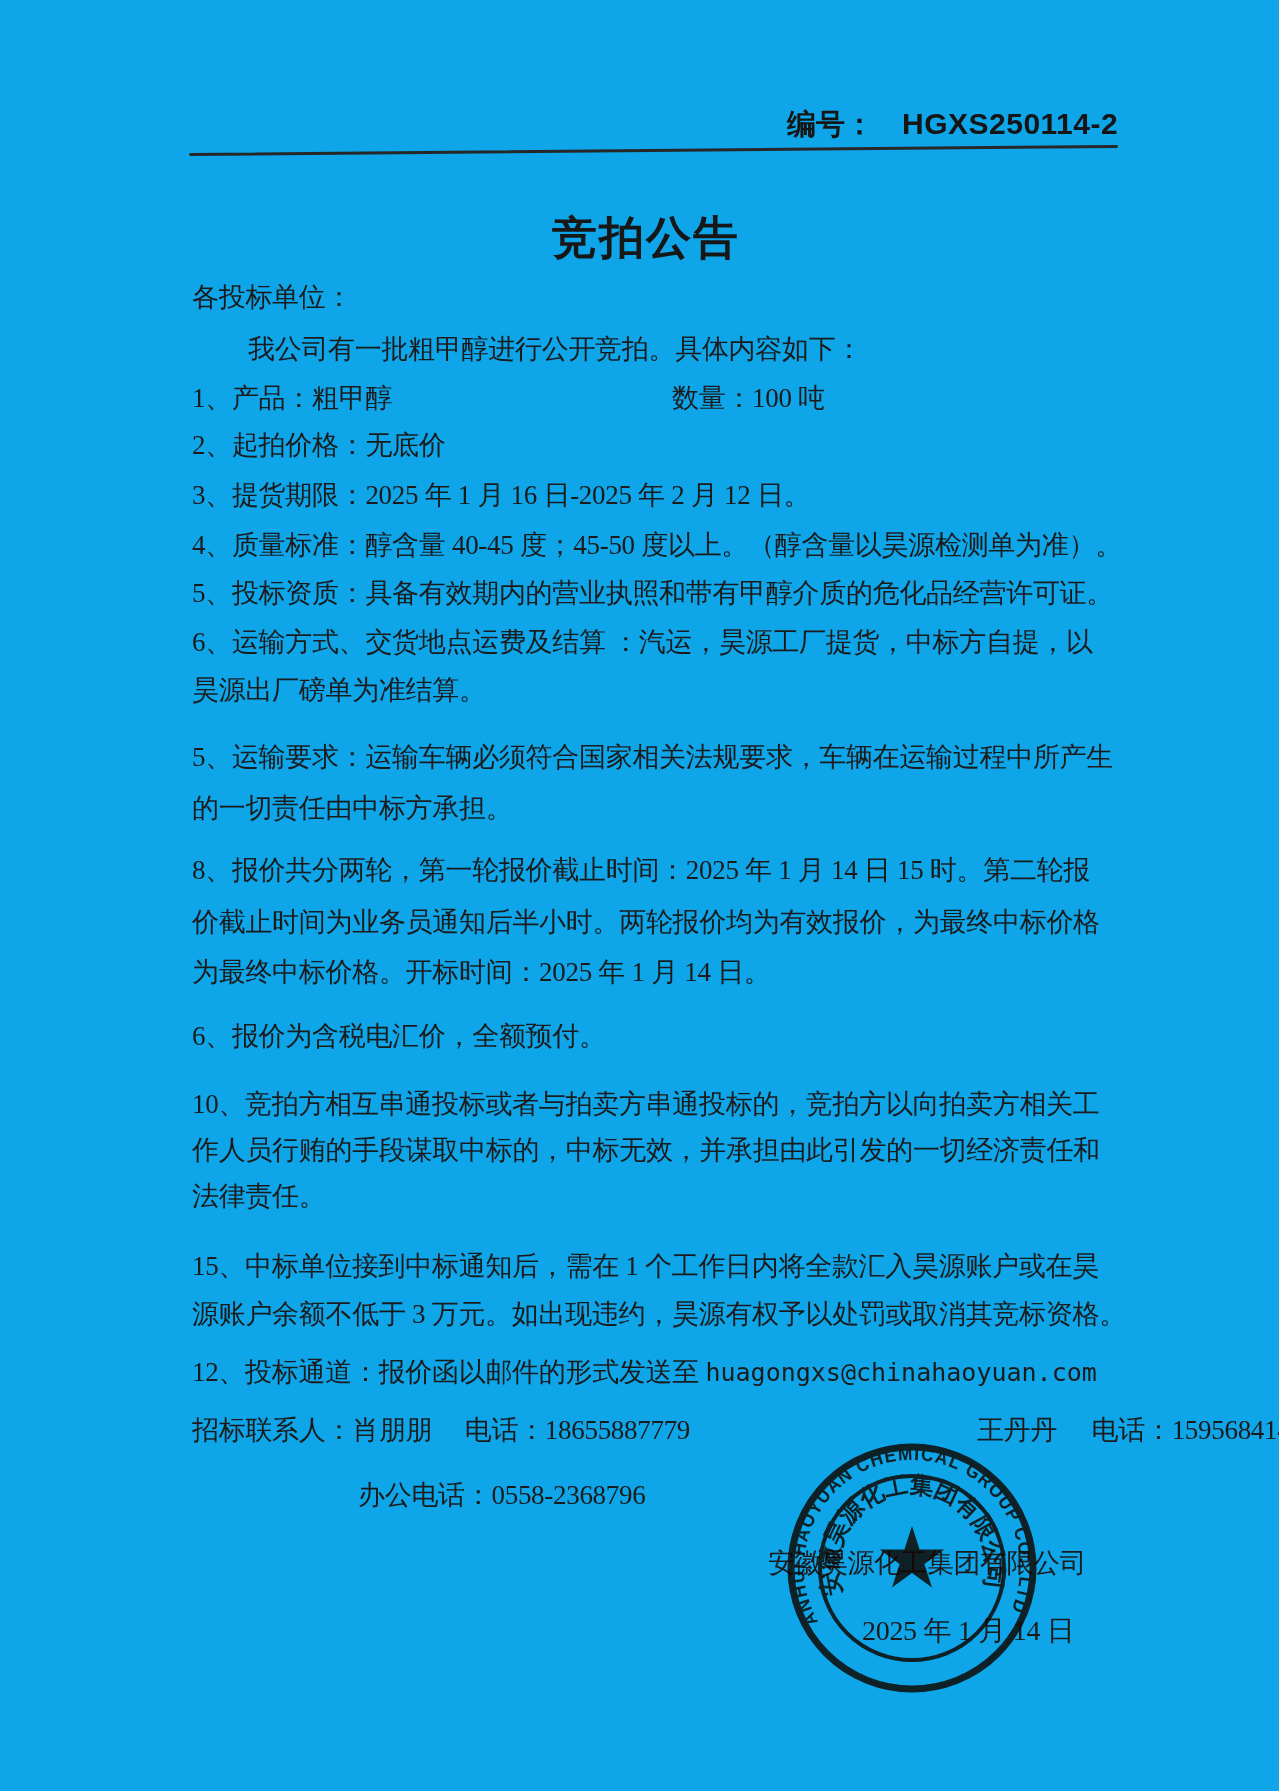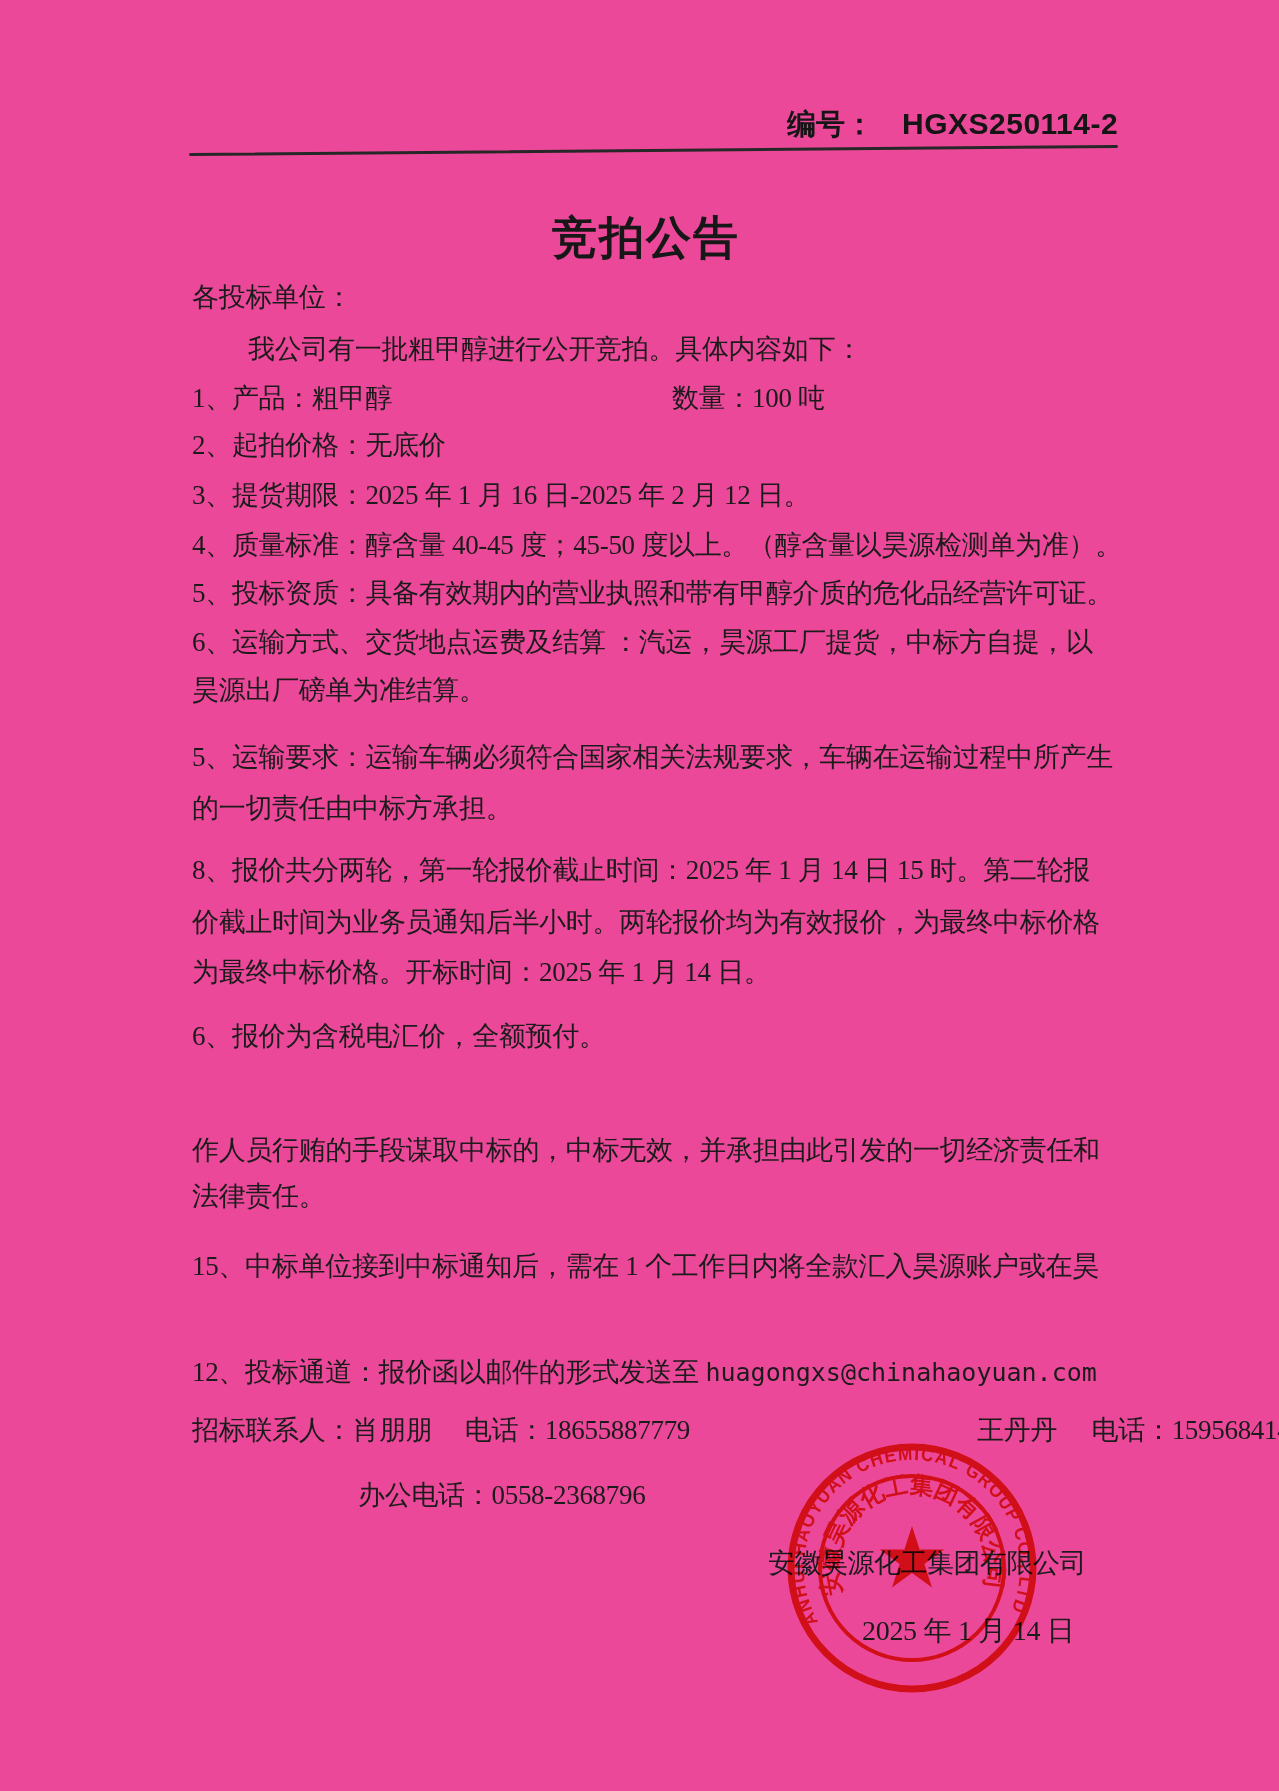--- a/index.html
+++ b/index.html
@@ -1,19 +1,19 @@
 <!DOCTYPE html>
 <html><head>
 <meta charset="utf-8">
 <style>
   html,body{margin:0;padding:0;background:#ffffff;}
   .page{
     position:relative;
     width:1279px;height:1791px;
-    background:#ec4899;
+    background:#0ea5e9;
     overflow:hidden;
     font-family:"Liberation Serif","DejaVu Serif",serif;
     color:#1b1b1b;
   }
   .line{
     position:absolute;
     left:192px;
     white-space:nowrap;
     font-size:27px;
     line-height:34px;
@@ -101,24 +101,26 @@
 
   <div class="line" style="top:740px">5、运输要求：运输车辆必须符合国家相关法规要求，车辆在运输过程中所产生</div>
   <div class="line" style="top:791px">的一切责任由中标方承担。</div>
 
   <div class="line" style="top:853px">8、报价共分两轮，第一轮报价截止时间：2025 年 1 月 14 日 15 时。第二轮报</div>
   <div class="line" style="top:905px">价截止时间为业务员通知后半小时。两轮报价均为有效报价，为最终中标价格</div>
   <div class="line" style="top:955px">为最终中标价格。开标时间：2025 年 1 月 14 日。</div>
 
   <div class="line" style="top:1019px">6、报价为含税电汇价，全额预付。</div>
 
+  <div class="line" style="top:1087px">10、竞拍方相互串通投标或者与拍卖方串通投标的，竞拍方以向拍卖方相关工</div>
   <div class="line" style="top:1133px">作人员行贿的手段谋取中标的，中标无效，并承担由此引发的一切经济责任和</div>
   <div class="line" style="top:1179px">法律责任。</div>
 
   <div class="line" style="top:1249px">15、中标单位接到中标通知后，需在 1 个工作日内将全款汇入昊源账户或在昊</div>
+  <div class="line" style="top:1297px">源账户余额不低于 3 万元。如出现违约，昊源有权予以处罚或取消其竞标资格。</div>
 
   <div class="line" style="top:1355px">
     <span>12、投标通道：报价函以邮件的形式发送至 </span><span class="mono">huagongxs@chinahaoyuan.com</span>
   </div>
 
   <div class="line" style="top:1413px">
     <span>招标联系人：肖朋朋</span>
     <span class="gap26">电话：18655887779</span>
     <span class="contact-right">
       <span>王丹丹</span>

